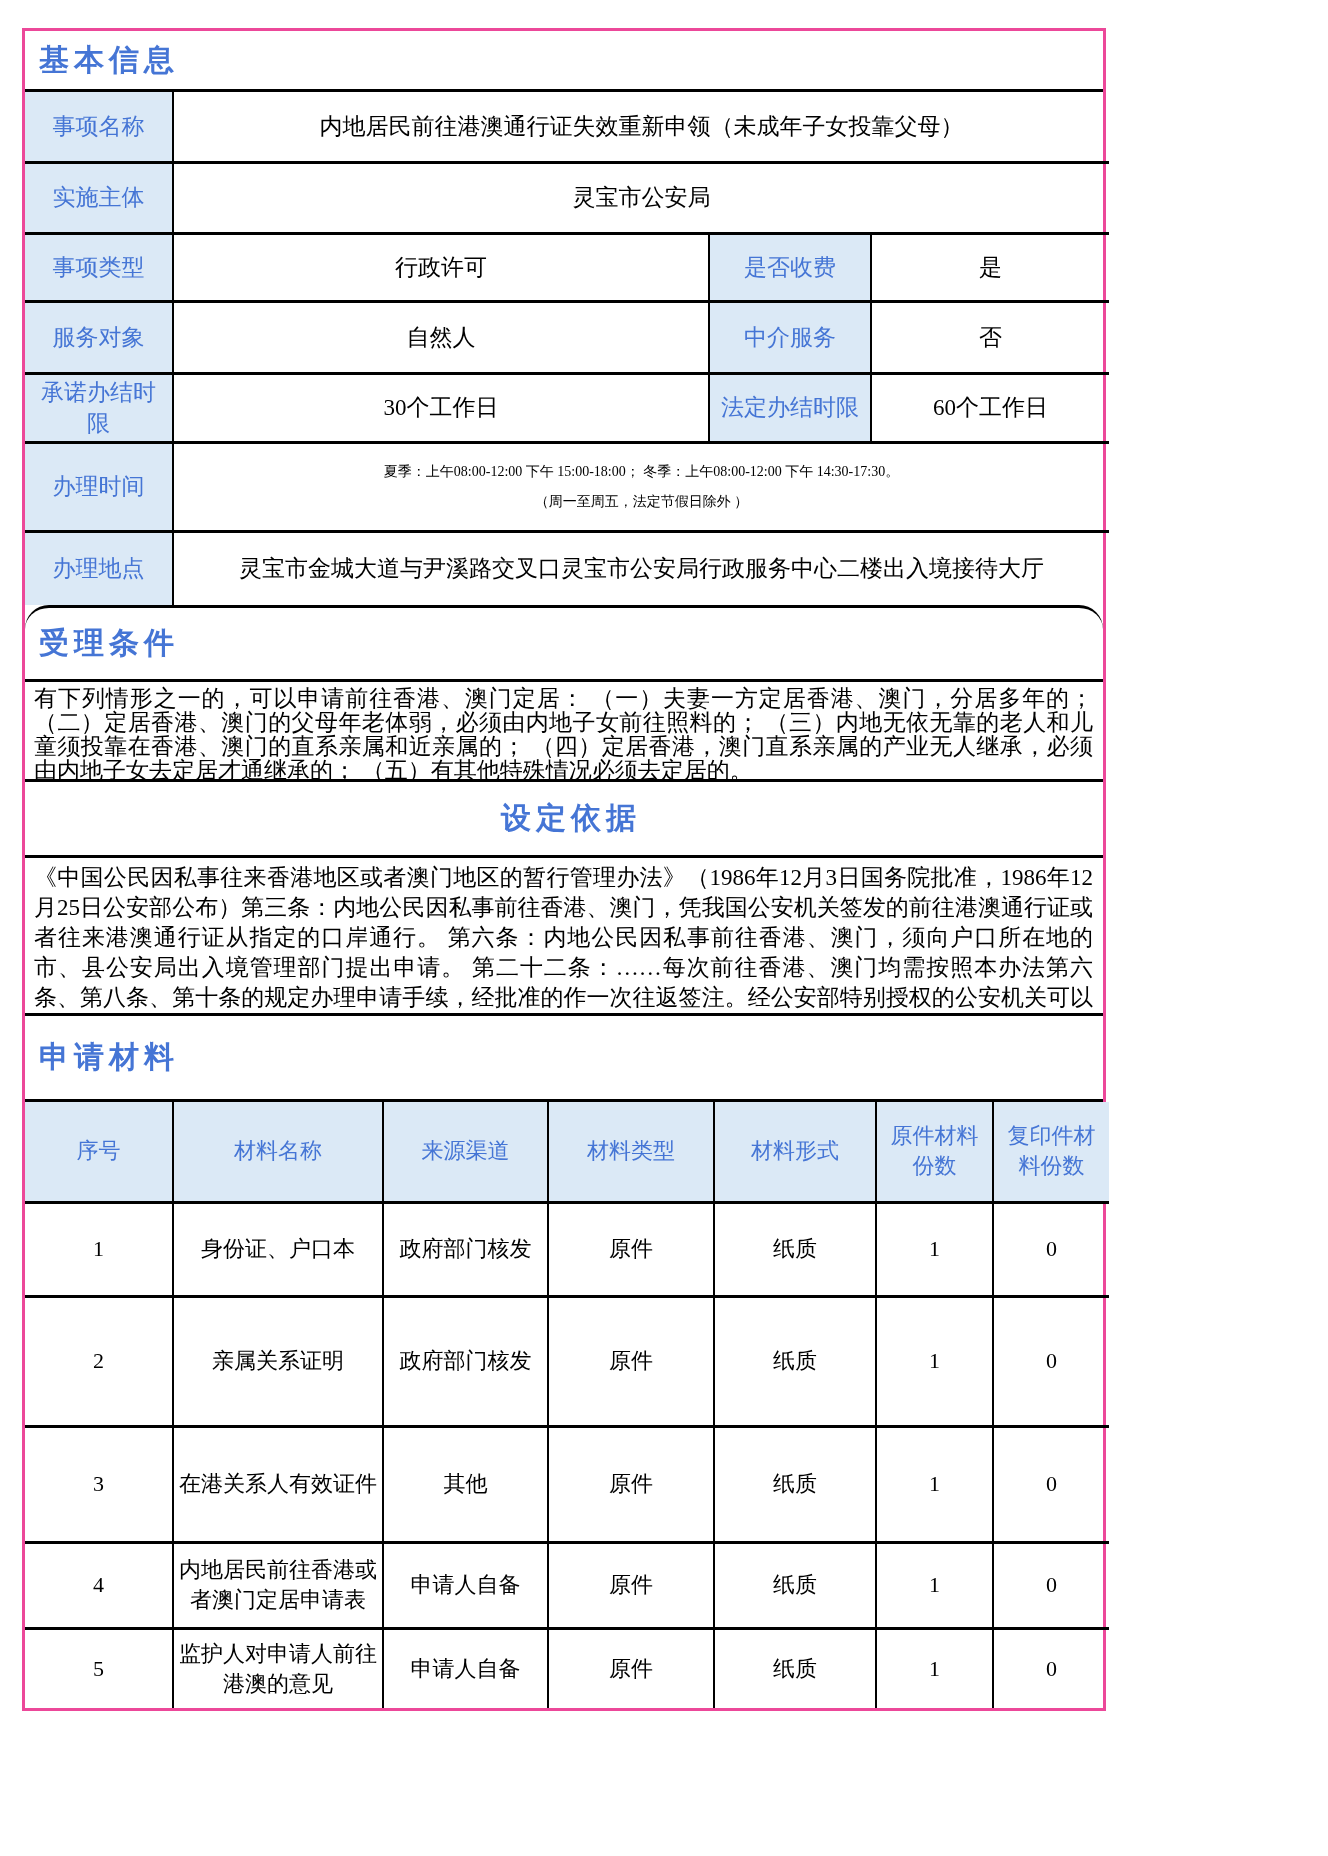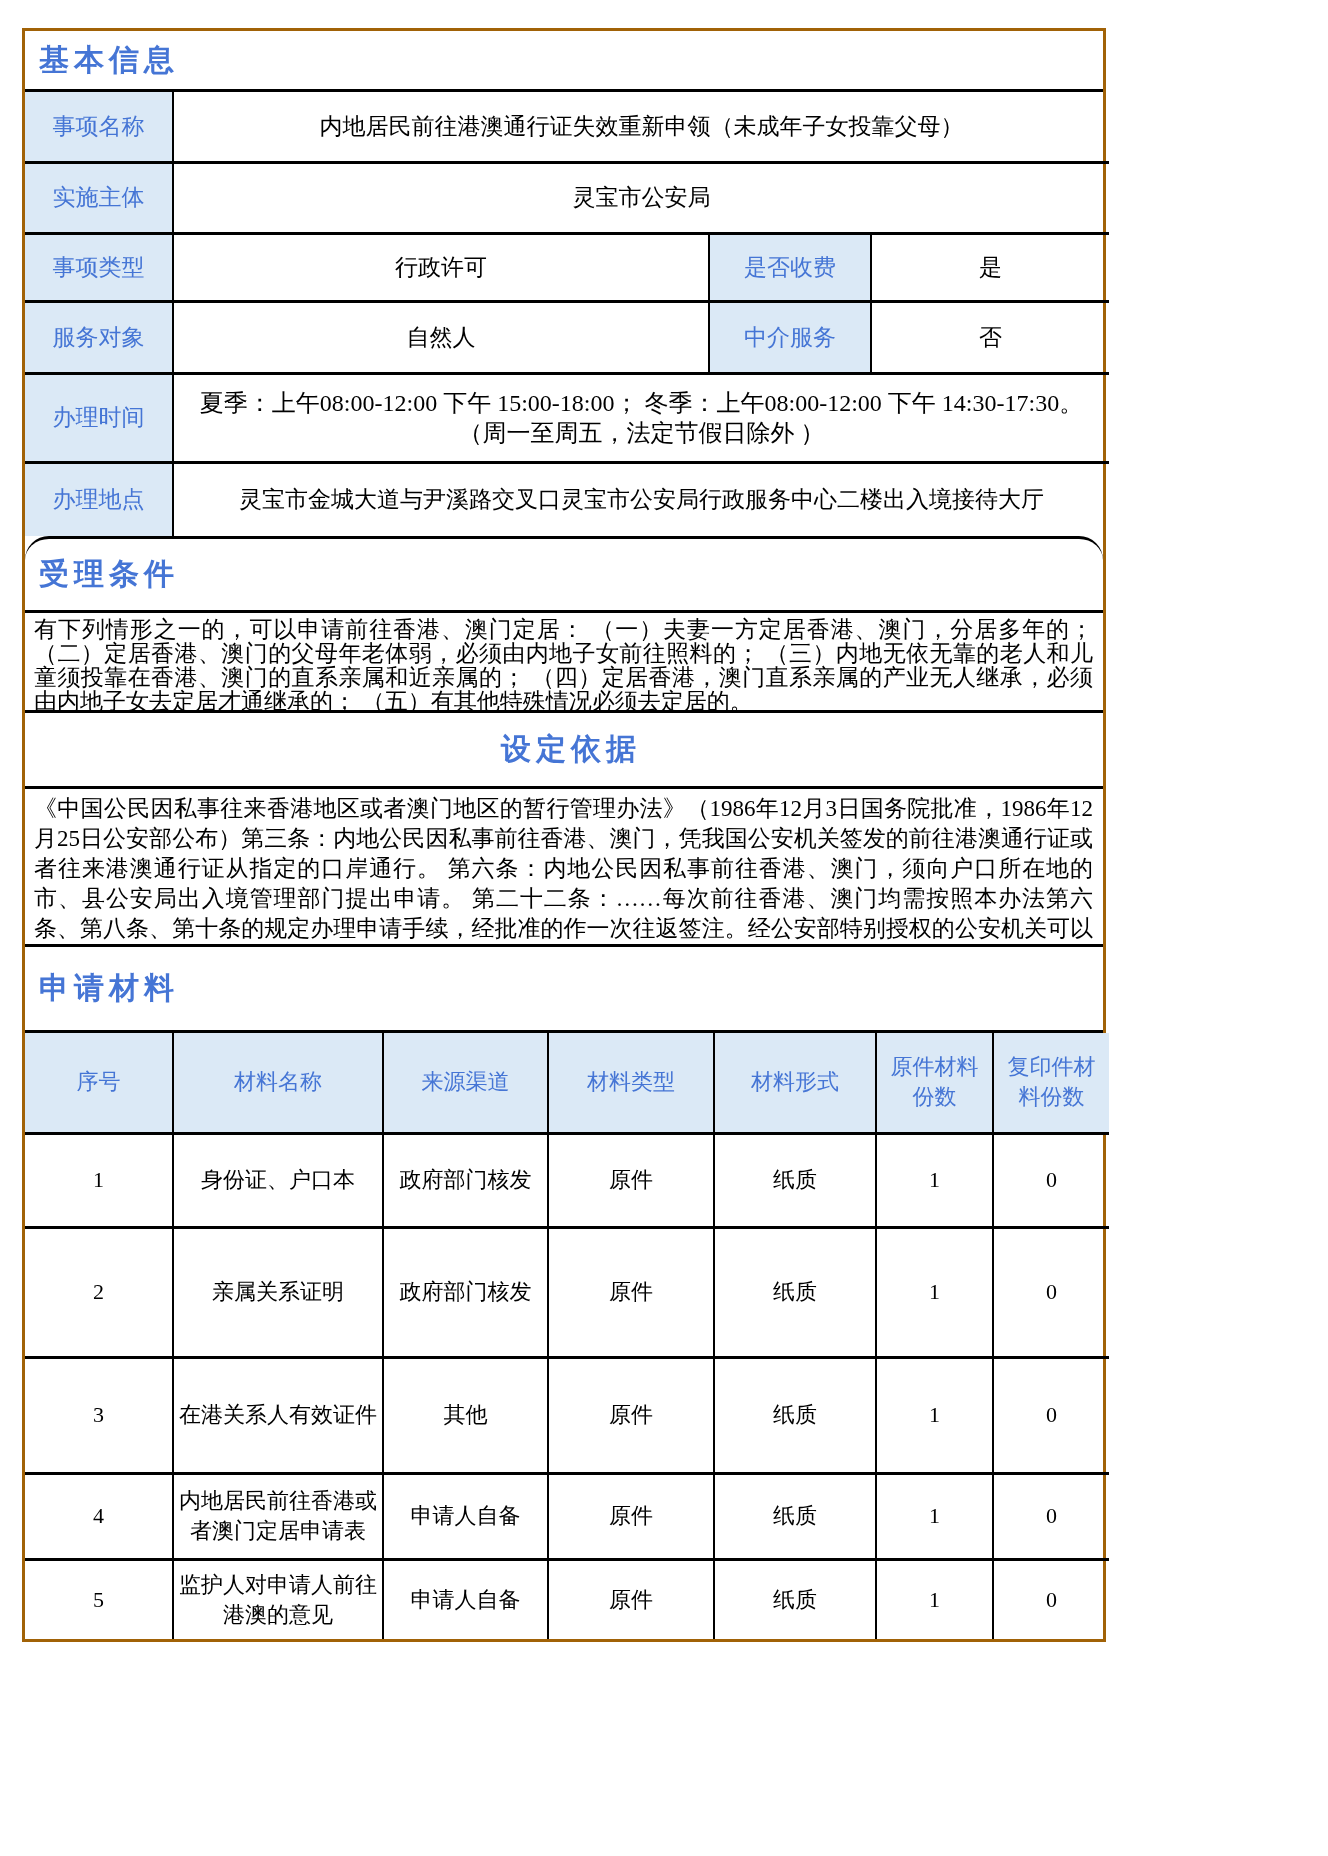--- a/index.html
+++ b/index.html
@@ -4,21 +4,21 @@
 <style>
   * { margin:0; padding:0; box-sizing:border-box; }
   html { background:#fff; }
   body {
     width:1328px; height:1856px; overflow:hidden; position:relative;
     background:#ffffff; color:#000;
     font-family:"Liberation Serif", serif;
   }
   .doc {
     position:absolute; left:22px; top:28px; width:1084px;
-    border:3px solid #a16207; background:#fff;
+    border:3px solid #ec4899; background:#fff;
   }
   .block { border-top:3px solid #000; }
   .block.first { border-top:none; }
 
   .sec-title { display:flex; align-items:center; padding-left:14px; background:#fff; }
   .sec-title .txt {
     font-family:"Liberation Sans", sans-serif; font-weight:700;
     font-size:30px; color:#4575d5; letter-spacing:5px; white-space:nowrap;
   }
   .h-t1 { height:58px; } .h-t2 { height:74px;border-radius:24px; } .h-t3 { height:76px;justify-content:center; } .h-t4 { height:86px; }
@@ -33,21 +33,21 @@
   tr:last-child  > td { border-bottom:none; }
   td:first-child { border-left:none; }
   td:last-child  { border-right:none; }
 
   .lbl { background:#dbe9f6; color:#4575d5;text-align:center; }
 
   
   .rb1{height:70px}.rb2{height:71px}.rb3{height:68px}.rb4{height:72px}
   .rb5{height:69px}.rb6{height:69px}.rb7{height:84px}.rb8{height:74px}
 
-  .hours-cell { font-size:24px; line-height:30px; padding:13px 4px; }
+  .hours-cell { font-size:14px; line-height:30px; padding:13px 4px; }
 
   .body-text {
     font-size:23px; text-align:justify; color:#000;
     padding:5px 10px 6px 9px; overflow:hidden;
   }
   .bt-accept { height:100px; line-height:24px; }
   .bt-basis  { height:158px; line-height:30px; }
 
   
   .mat td { font-size:22px; line-height:30px; padding:2px 4px; }
@@ -85,20 +85,26 @@
         <td class="lbl">事项类型</td>
         <td>行政许可</td>
         <td class="lbl">是否收费</td>
         <td>是</td>
       </tr>
       <tr class="rb4">
         <td class="lbl">服务对象</td>
         <td>自然人</td>
         <td class="lbl">中介服务</td>
         <td>否</td>
+      </tr>
+      <tr class="rb5">
+        <td class="lbl">承诺办结时限</td>
+        <td>30个工作日</td>
+        <td class="lbl">法定办结时限</td>
+        <td>60个工作日</td>
       </tr>
       <tr class="rb7">
         <td class="lbl">办理时间</td>
         <td colspan="3" class="hours-cell">
           <div>夏季：上午08:00-12:00 下午 15:00-18:00； 冬季：上午08:00-12:00 下午 14:30-17:30。</div>
           <div>（周一至周五，法定节假日除外 ）</div>
         </td>
       </tr>
       <tr class="rb8">
         <td class="lbl">办理地点</td>

